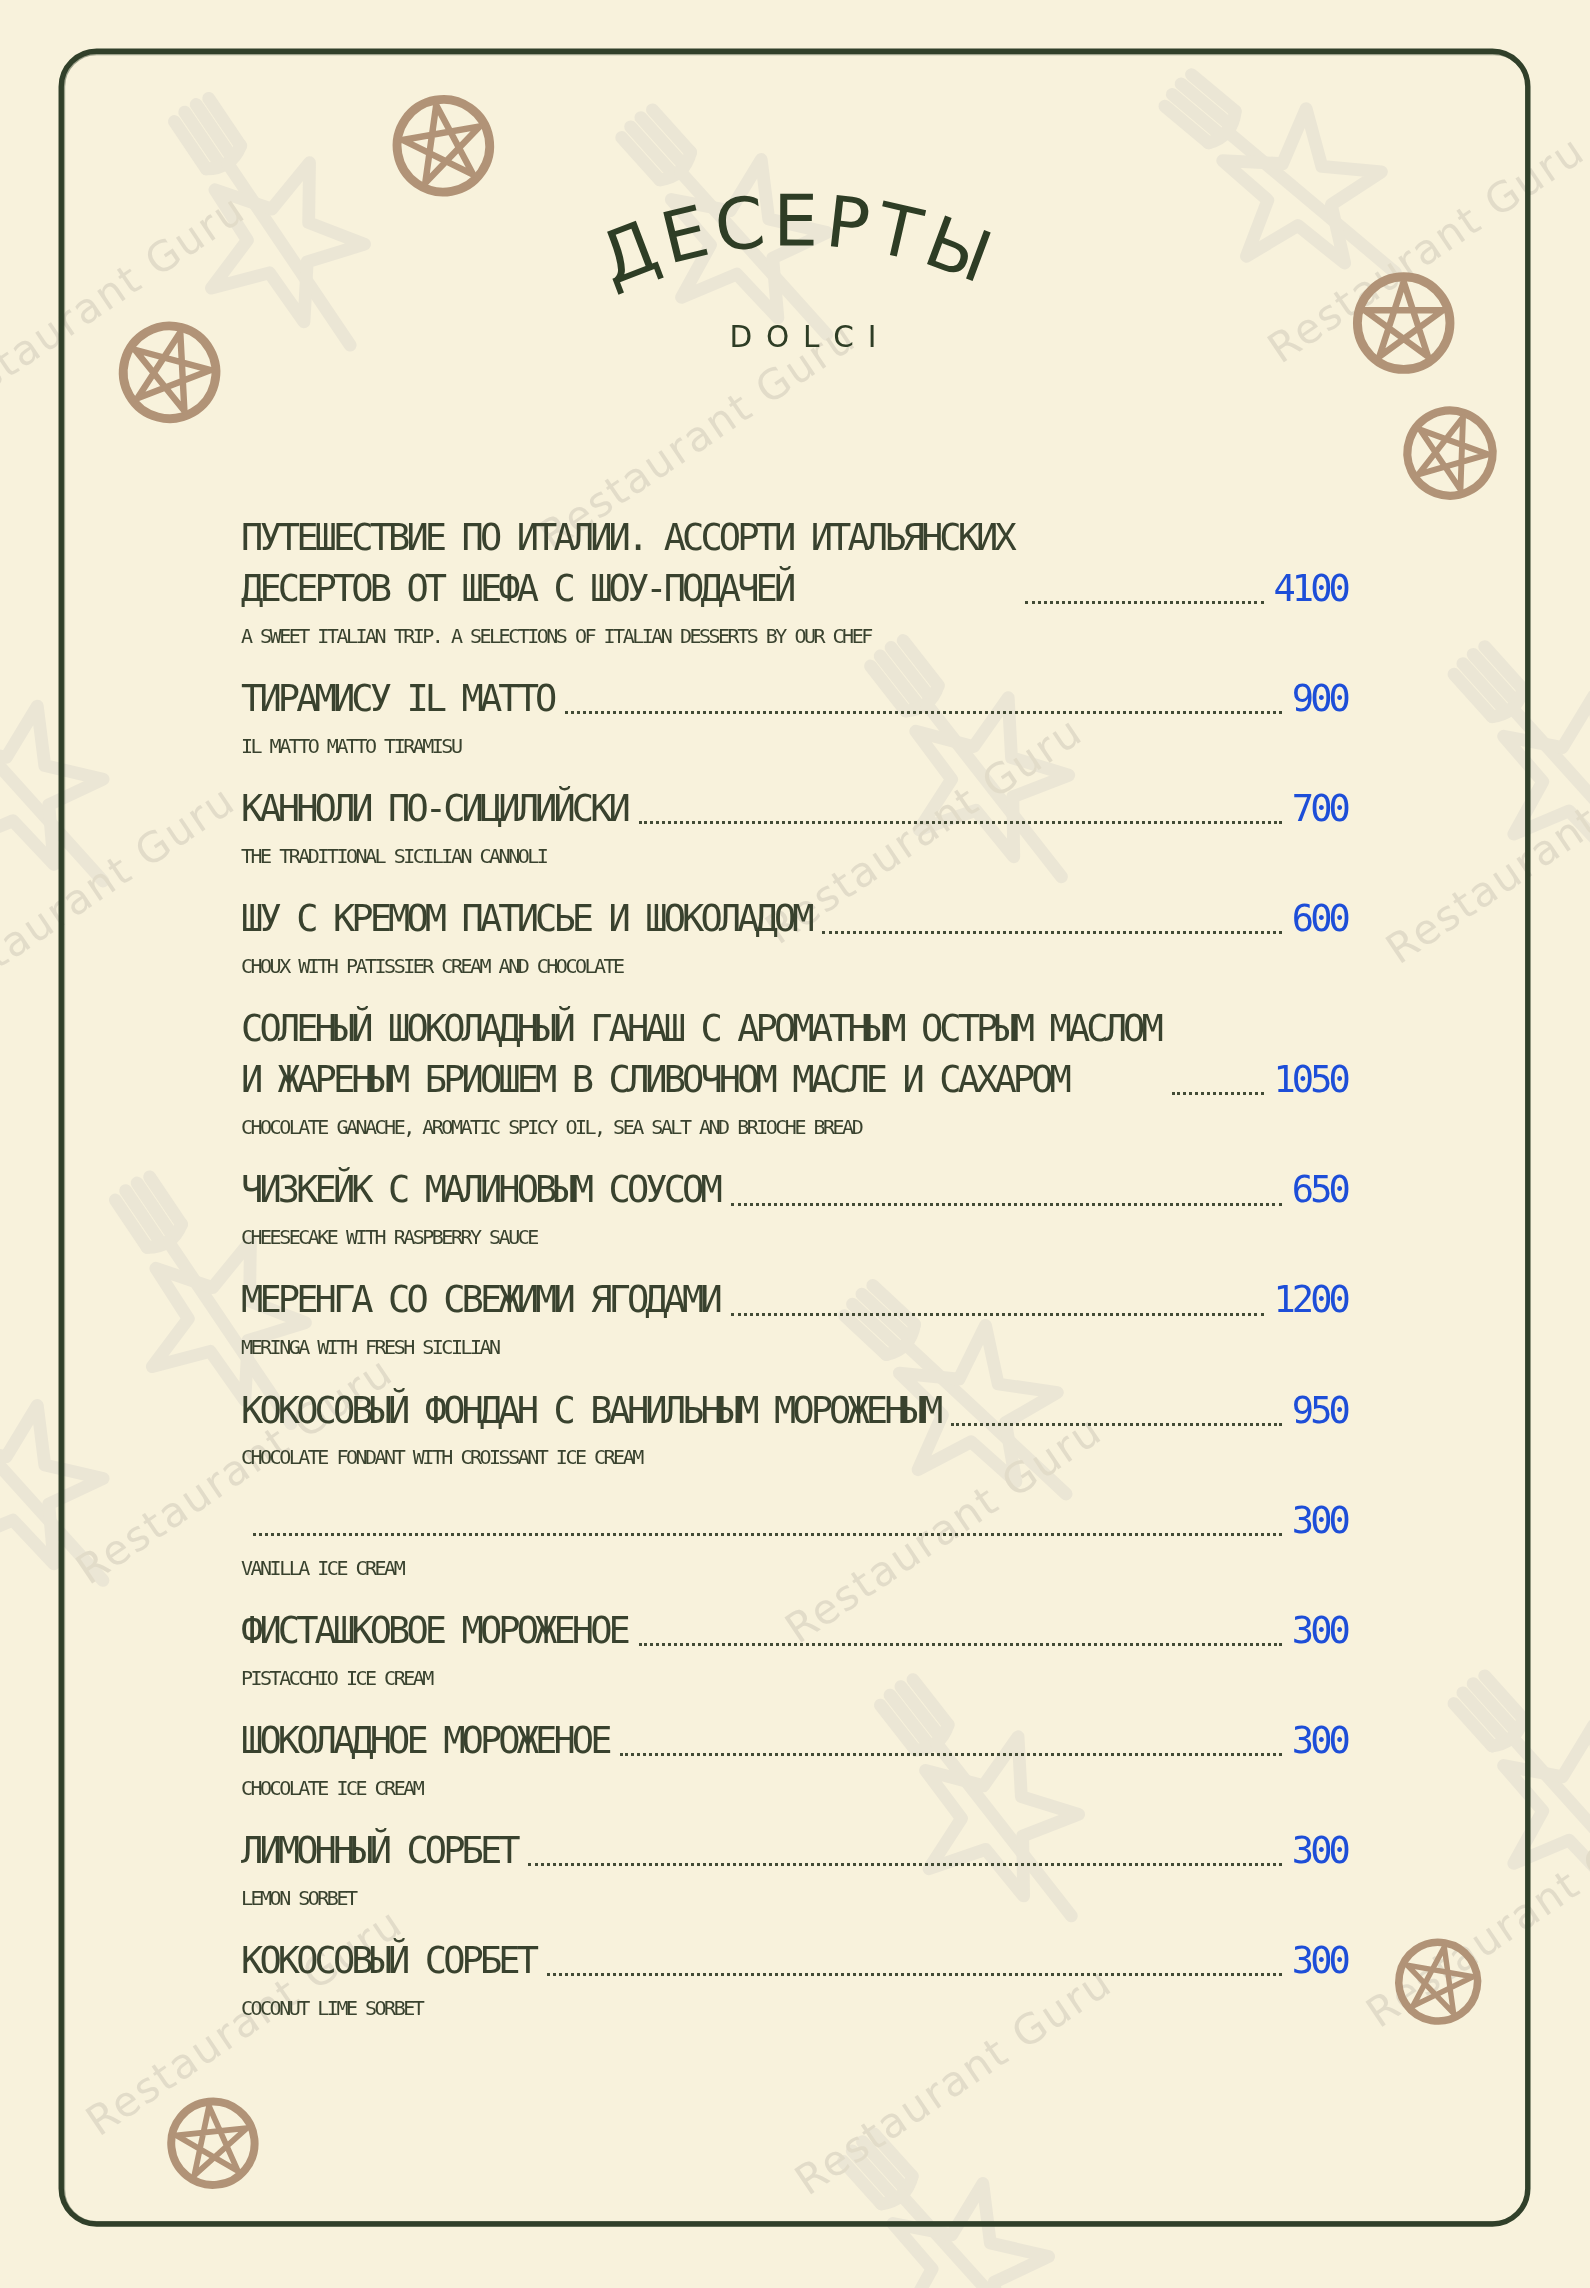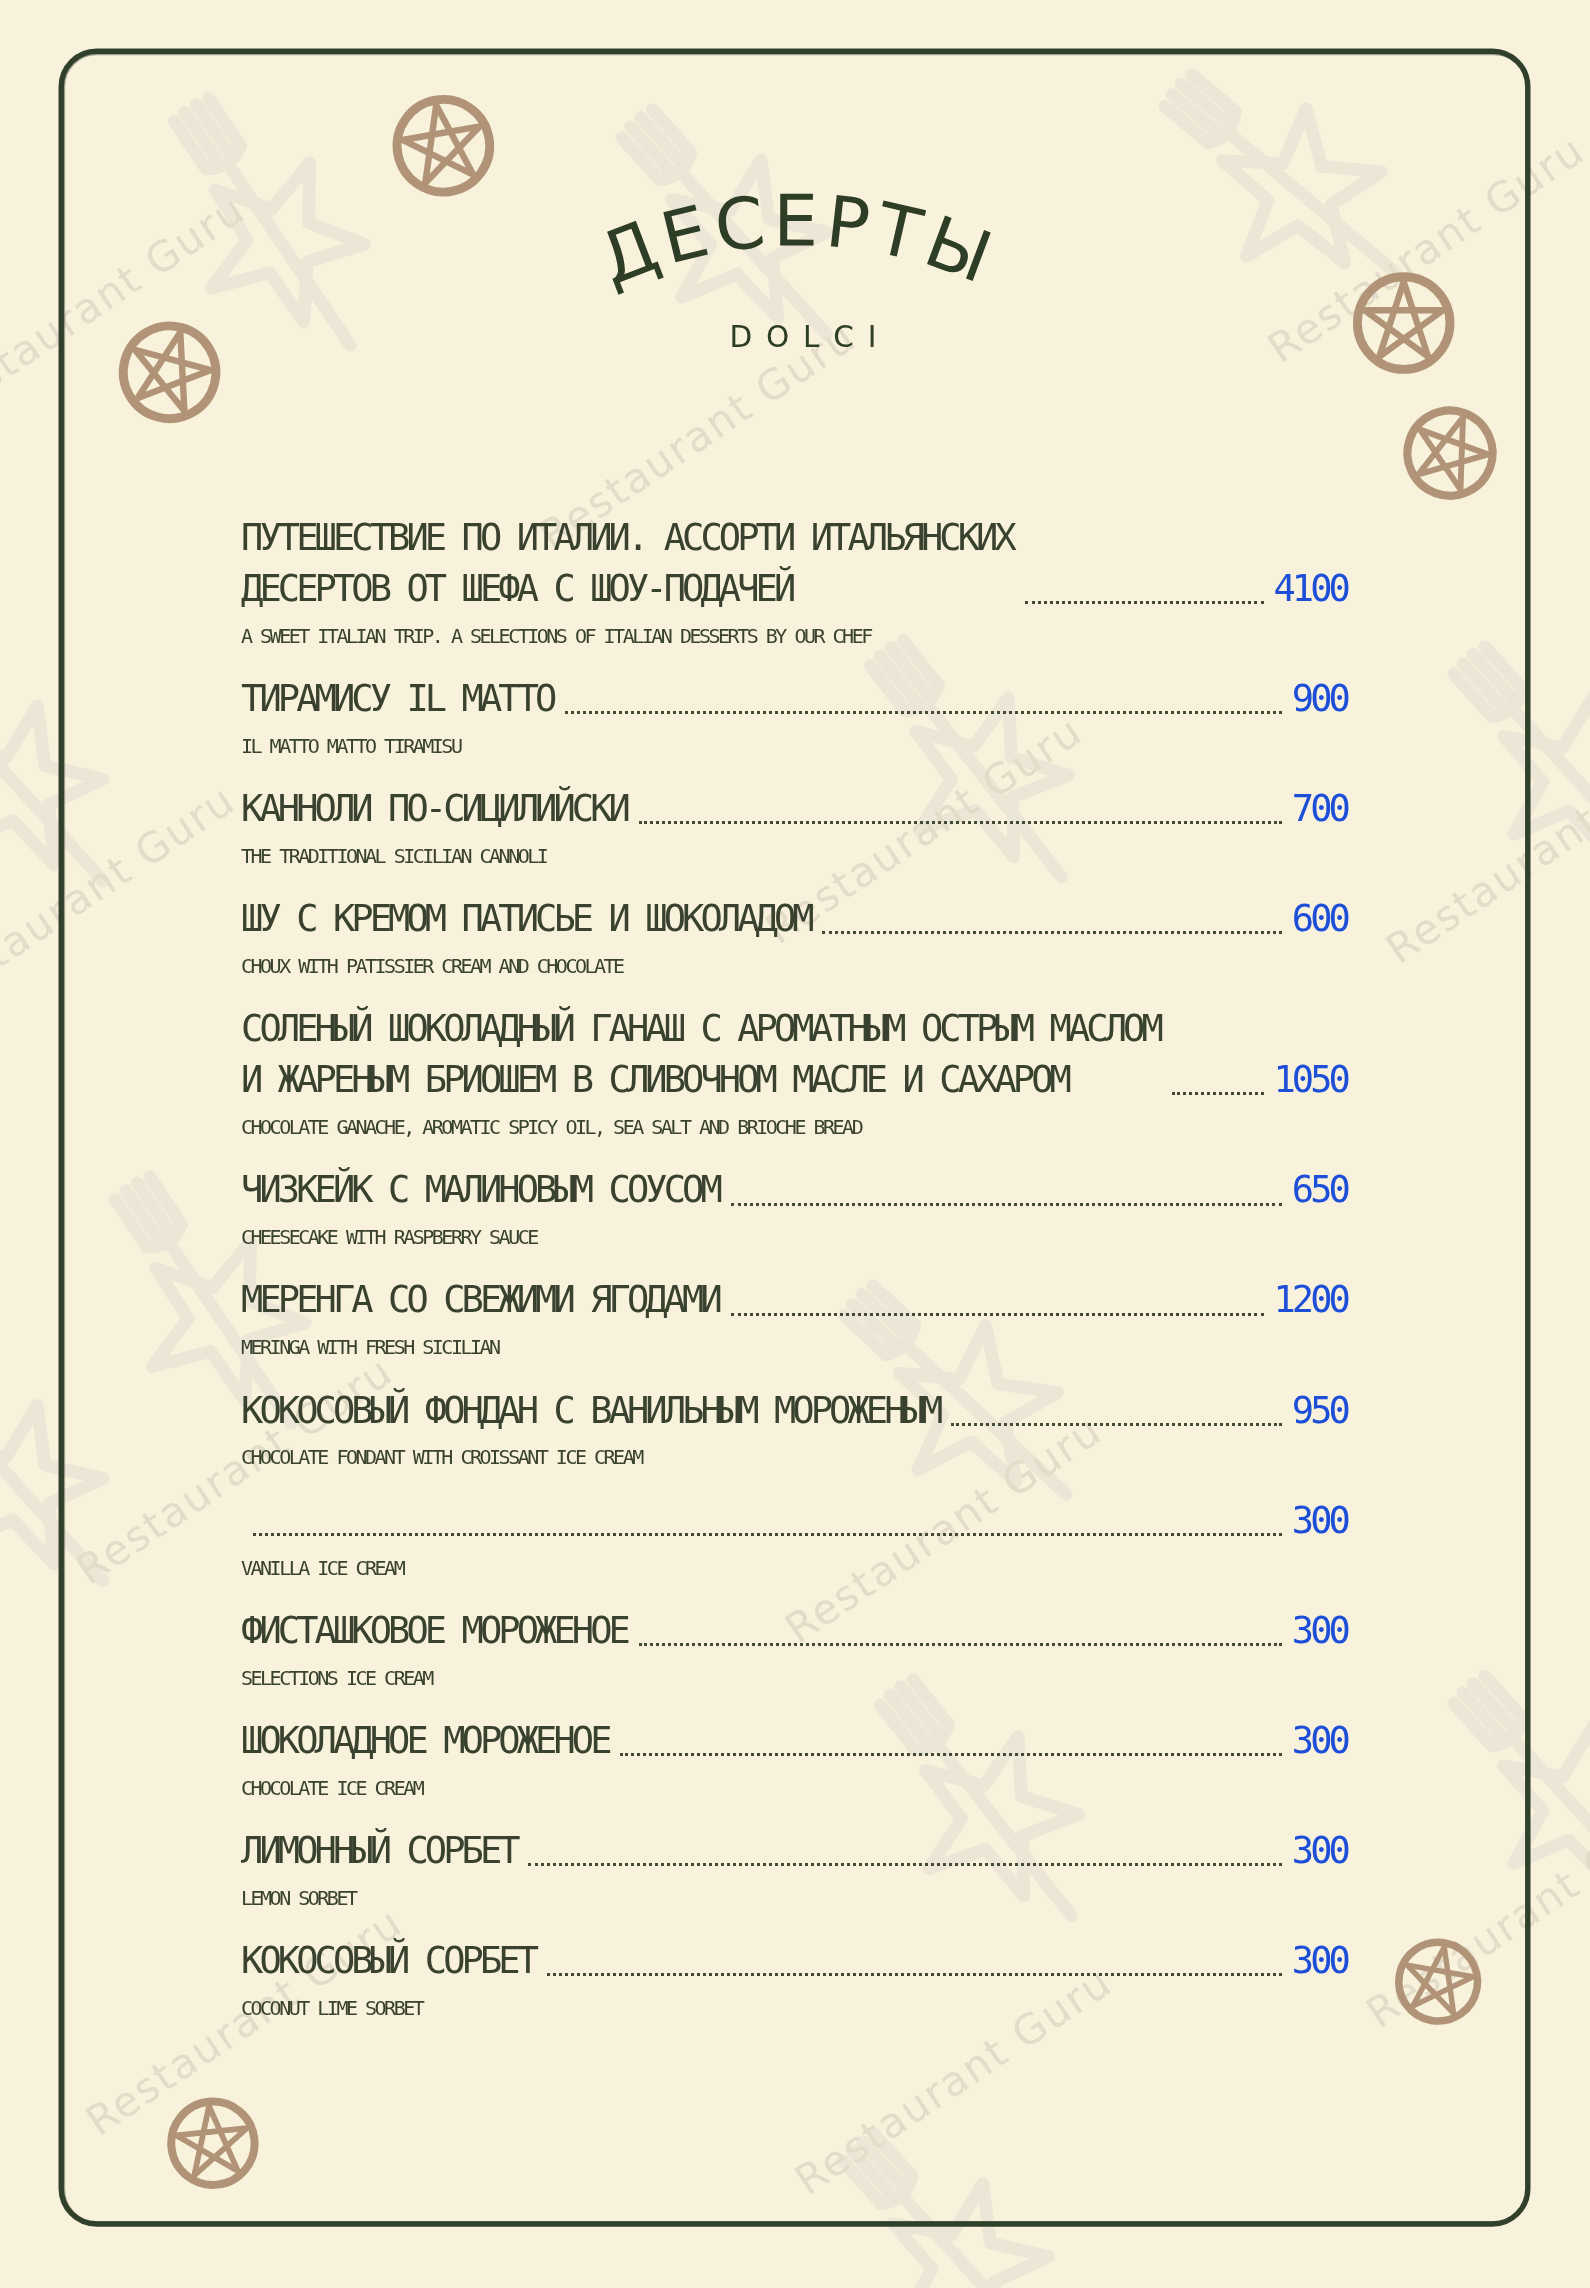--- a/index.html
+++ b/index.html
@@ -205,21 +205,21 @@
     </div>
     <div class="desc">VANILLA ICE CREAM</div>
   </div>
 
   <div class="item">
     <div class="row">
       <div class="iname">ФИСТАШКОВОЕ МОРОЖЕНОЕ</div>
       <div class="dots"></div>
       <div class="price">300</div>
     </div>
-    <div class="desc">SELECTIONS ICE CREAM</div>
+    <div class="desc">PISTACCHIO ICE CREAM</div>
   </div>
 
   <div class="item">
     <div class="row">
       <div class="iname">ШОКОЛАДНОЕ МОРОЖЕНОЕ</div>
       <div class="dots"></div>
       <div class="price">300</div>
     </div>
     <div class="desc">CHOCOLATE ICE CREAM</div>
   </div>

